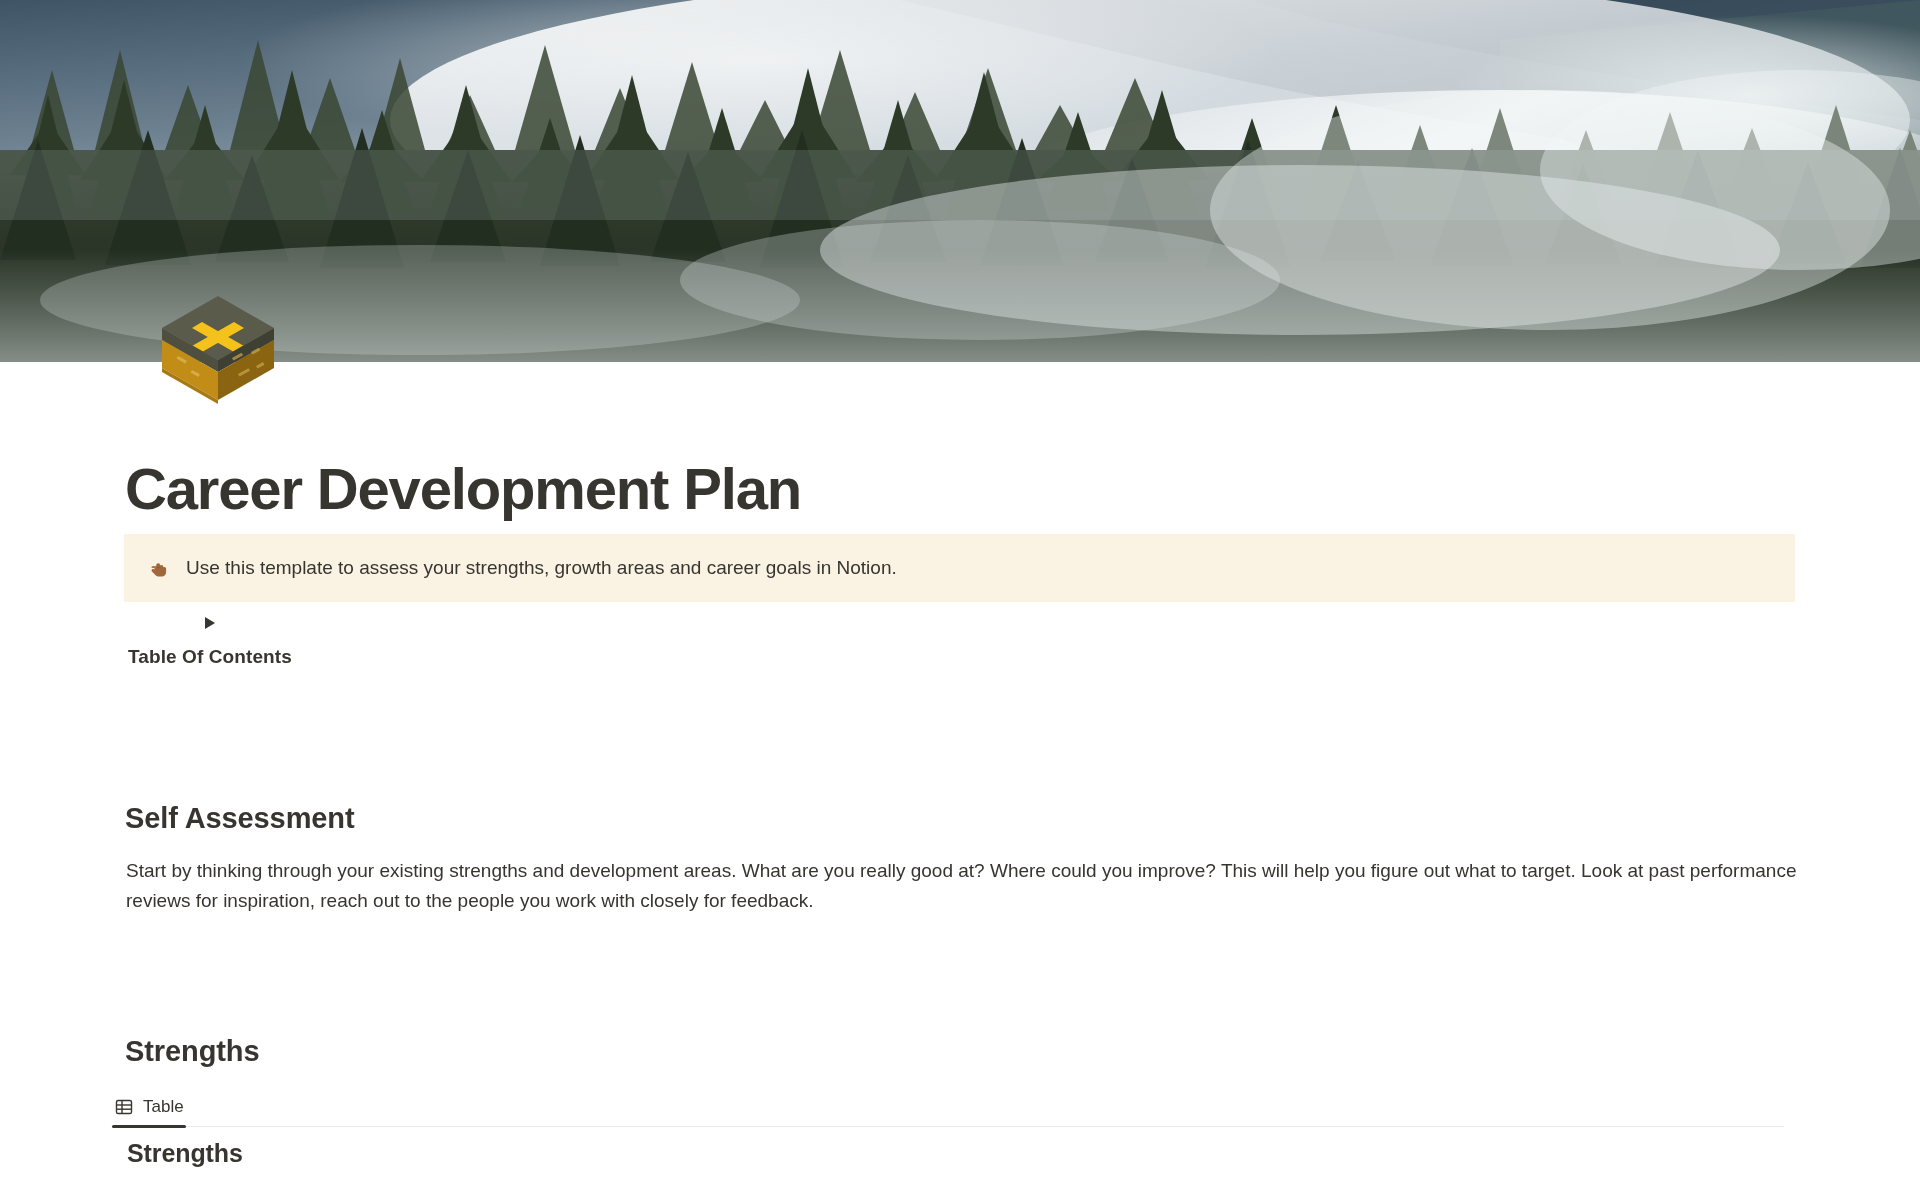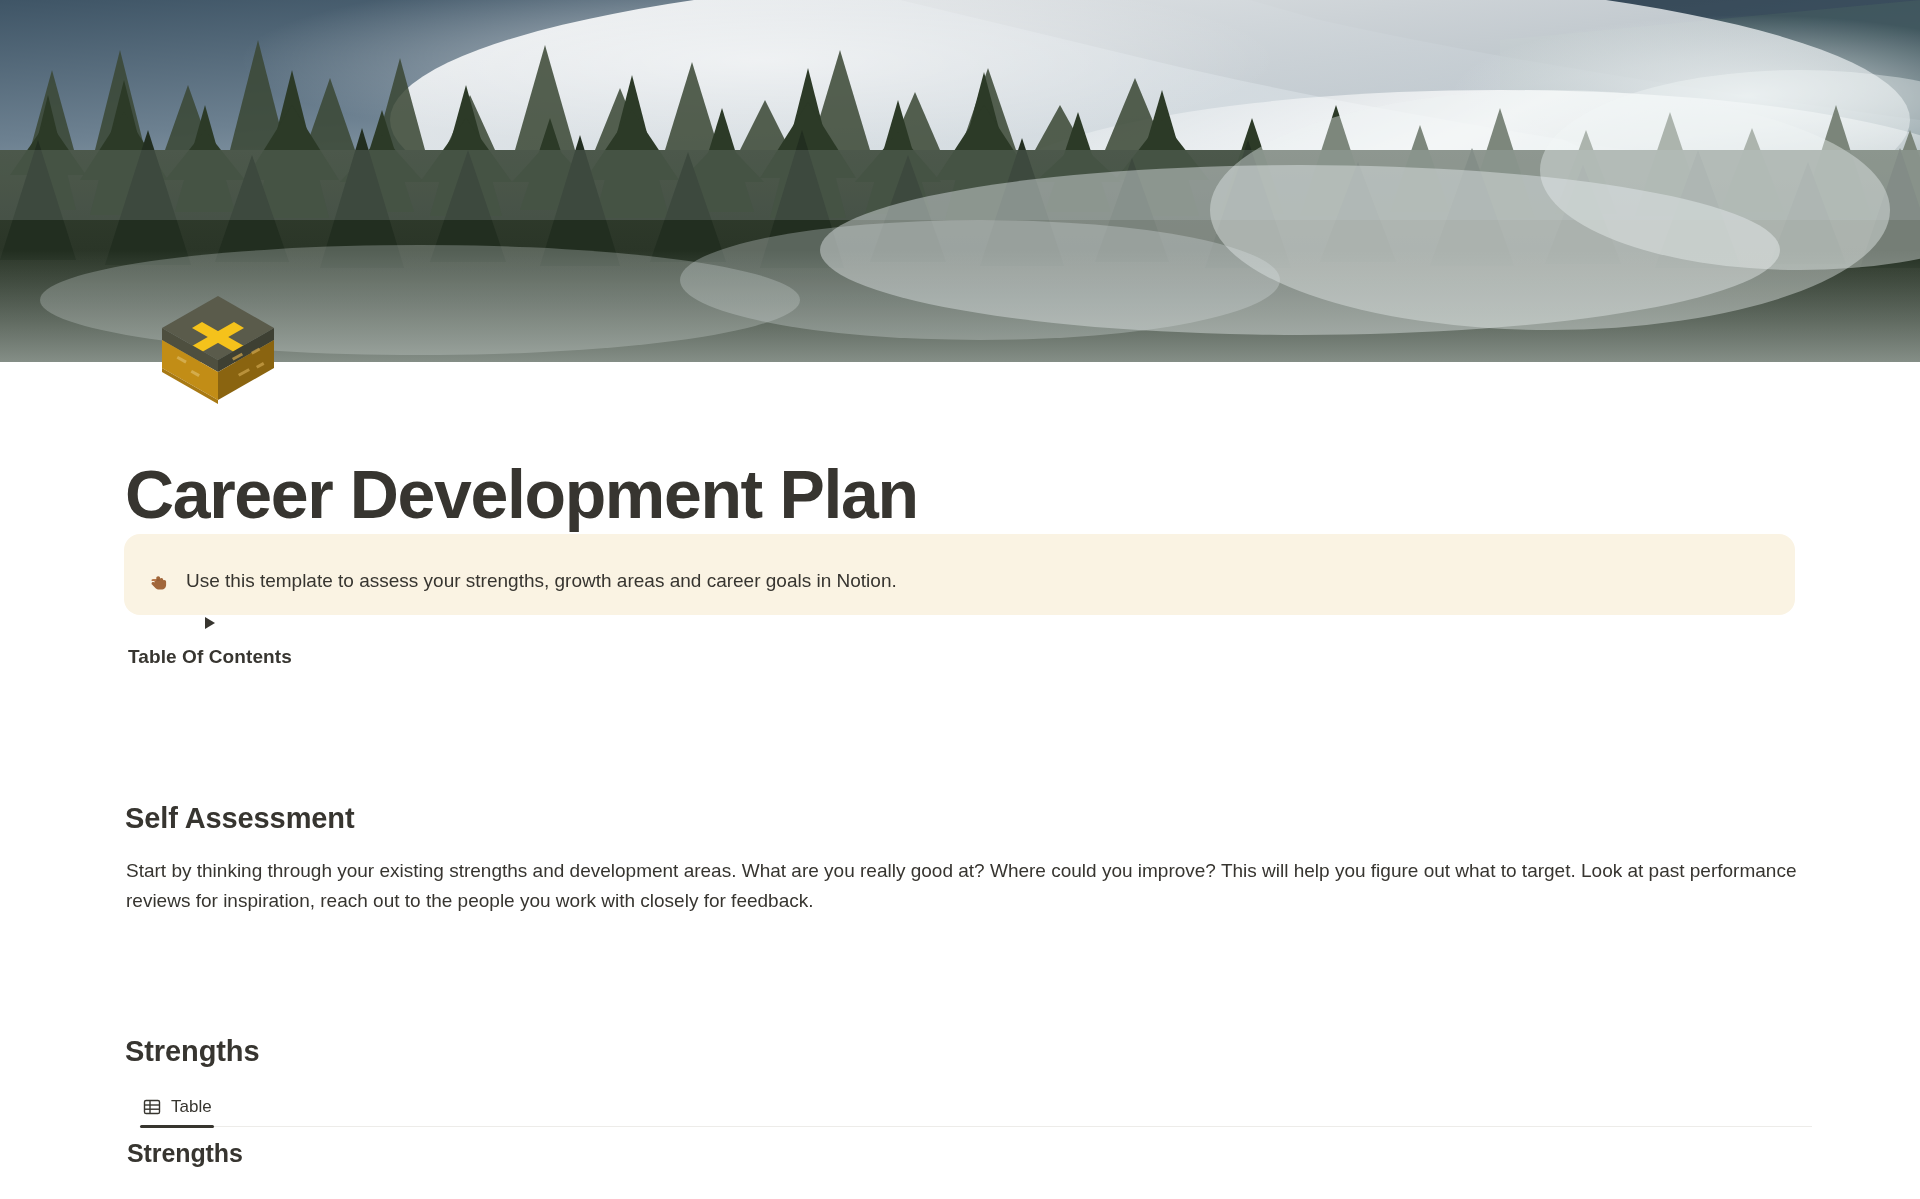--- a/index.html
+++ b/index.html
@@ -50,36 +50,36 @@
     top: 362px;
     left: 0;
     width: 1920px;
   }
 
   .title {
     position: absolute;
     left: 125px;
     top: 95px;
     margin: 0;
-    font-size: 68px;
+    font-size: 58px;
     line-height: 1.1;
     font-weight: bold;
     letter-spacing: -0.02em;
     color: #373530;
   }
 
   .callout {
     position: absolute;
     left: 124px;
     top: 172px;
     width: 1671px;
     box-sizing: border-box;
     background: #FAF3E3;
-    border-radius: 16px;
-    padding: 34px 20px 21px 24px;
+    border-radius: 0;
+    padding: 21px 20px 21px 24px;
     display: flex;
     align-items: flex-start;
     gap: 14px;
   }
   .callout-emoji {
     font-size: 20px;
     line-height: 26px;
     width: 24px;
     flex: 0 0 24px;
     text-align: center;
@@ -132,21 +132,21 @@
     width: 1675px;
     margin: 1px;
     font-size: 19px;
     line-height: 30px;
     color: #373530;
   }
 
   
   .db-view {
     position: absolute;
-    left: 140px;
+    left: 112px;
     top: 726px;
     width: 1672px;
   }
   .db-tabs {
     display: flex;
     align-items: center;
     height: 38px;
     border-bottom: 1.5px solid #EDECE9;
     position: relative;
   }

